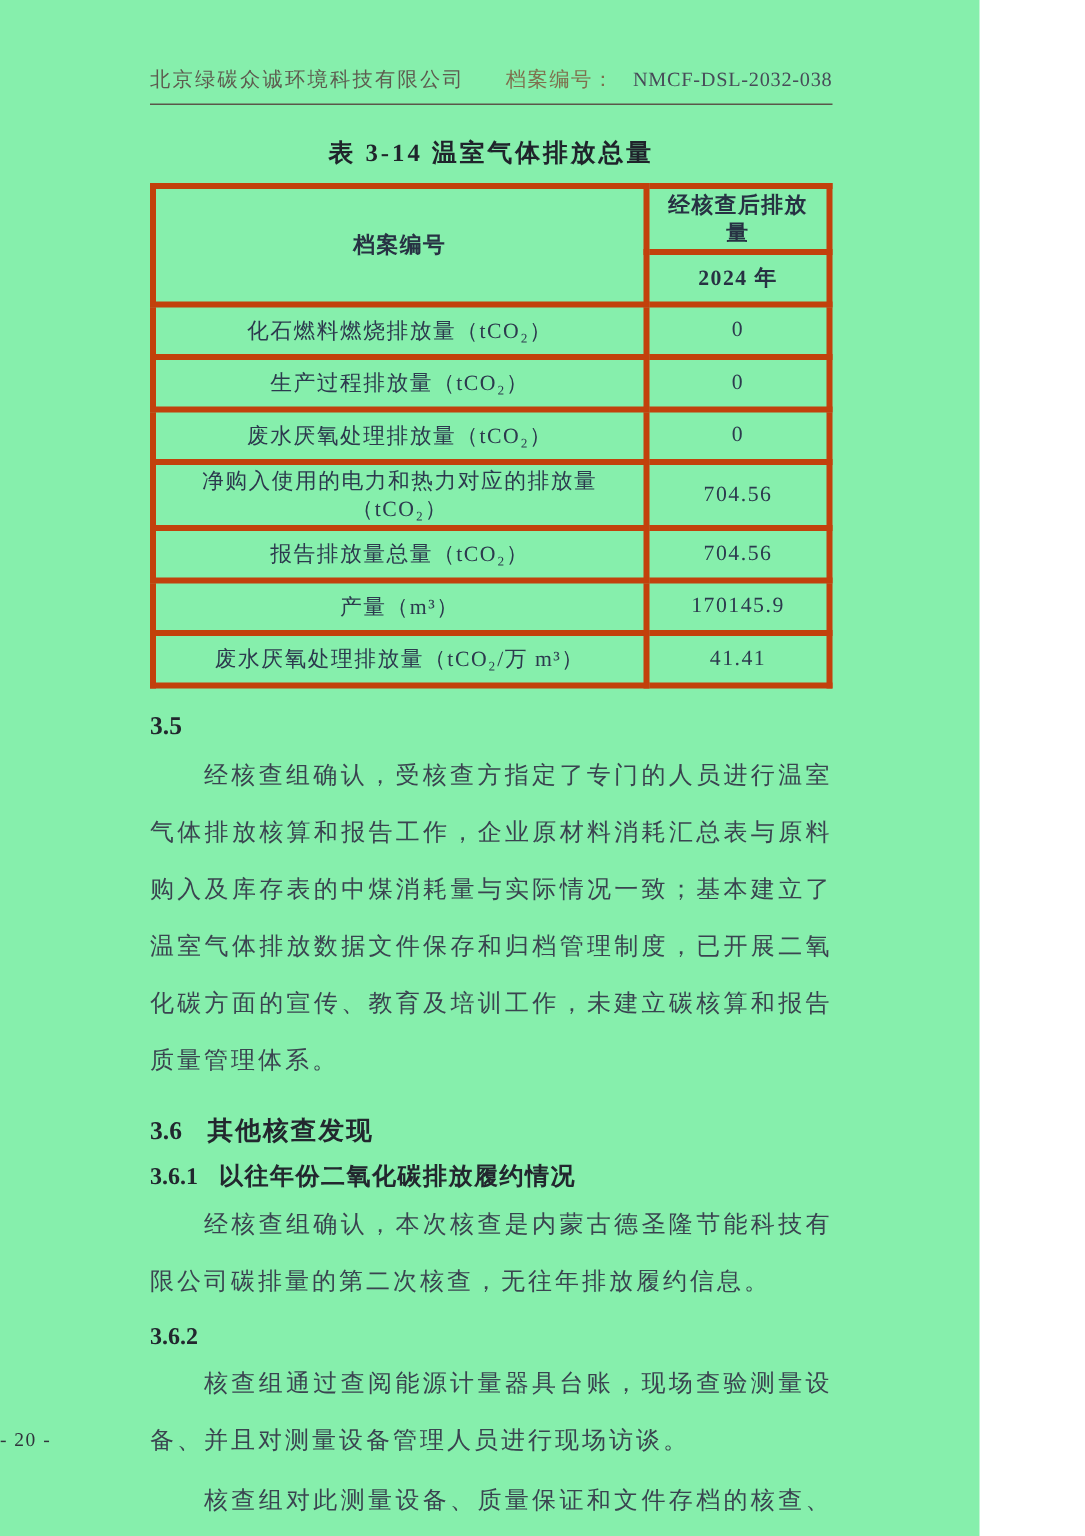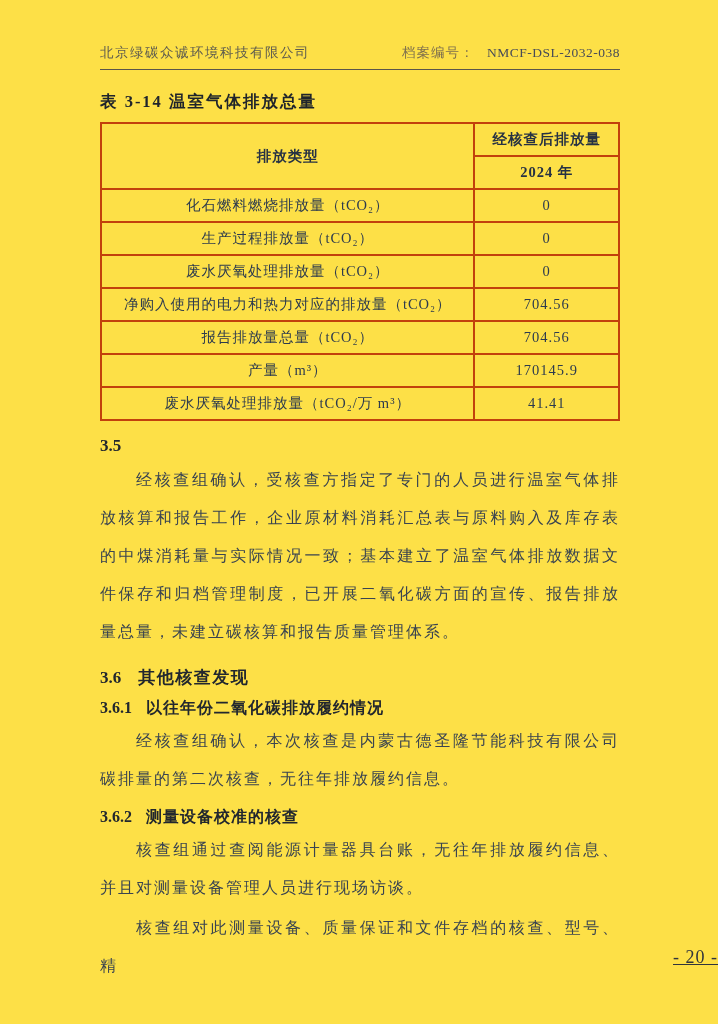--- a/index.html
+++ b/index.html
@@ -1,79 +1,79 @@
 <!DOCTYPE html>
 <html><head>
 <meta charset="utf-8">
 <style>
   html, body { margin:0; padding:0; background:#ffffff; }
   .page {
-    position:relative; width:718px; height:1024px; background:#fde047;
+    position:relative; width:653px; height:1024px; background:#86efac;
     box-sizing:border-box; padding:44px 98px 0 100px; overflow:hidden;
     font-family:"Liberation Serif","DejaVu Serif",serif;
   }
   
   .doc-header {
     display:flex; justify-content:space-between; align-items:flex-end;
     font-size:13.5px; padding-bottom:7px; border-bottom:1.5px solid #5a564a;
     color:#5d5b4f; letter-spacing:1.5px;
   }
   .file-no { white-space:nowrap; letter-spacing:1px; }
   .file-label { color:#7e6f4d; }
   .file-value { color:#474b58; margin-left:8px; letter-spacing:0.5px; }
   
   .table-title {
-    text-align:left; font-weight:bold; font-size:16.5px; color:#1f242b;
+    text-align:center; font-weight:bold; font-size:16.5px; color:#1f242b;
     margin:21px 0 9px; letter-spacing:2px;
   }
   
   table.emissions { width:100%; border-collapse:collapse; color:#2c3a4e; font-size:14.5px; table-layout:fixed; }
   table.emissions td {
-    border:2px solid #c2410c; text-align:center; vertical-align:middle;
+    border:4px solid #c2410c; text-align:center; vertical-align:middle;
     height:29px; padding:1px 6px; letter-spacing:1px;
   }
   td.col-type { width:69.4%; }
   td.th { font-weight:bold; color:#273243; height:31px; letter-spacing:1.5px; }
   
   .sec-h { display:flex; align-items:baseline; font-weight:bold; color:#22272e; }
   .sec-h .sec-num { letter-spacing:0; flex:none; }
   .h2 { font-size:17px; letter-spacing:1.5px; margin:15px 0 5px; }
   .h2 .sec-num { margin-right:17px; }
   .h3 { font-size:16px; letter-spacing:1px; margin:9px 0 3px; }
   .h3 .sec-num { margin-right:14px;text-align:center; }
   .body-para {
     margin:0; font-size:16px; line-height:38px; text-align:justify;
     text-indent:36px; letter-spacing:2px; color:#3a4450;
   }
   .para-gap { margin-top:2px; }
   
   .page-footer {
-    position:absolute; left:0; right:0; bottom:56px; text-align:right;
-    font-size:18px; color:#30343c; letter-spacing:1px;text-decoration:underline;
+    position:absolute; left:0; right:0; bottom:56px; text-align:left;
+    font-size:13px; color:#30343c; letter-spacing:1px;
   }
 </style>
 </head>
 <body>
 
 <div class="page">
 
   <header class="doc-header">
     <span class="company">北京绿碳众诚环境科技有限公司</span>
     <span class="file-no">
       <span class="file-label">档案编号：</span>
       <span class="file-value">NMCF-DSL-2032-038</span>
     </span>
   </header>
 
   <div class="table-title">表 3-14 温室气体排放总量</div>
 
   <table class="emissions">
     <tbody>
       <tr>
-        <td class="th col-type" rowspan="2">排放类型</td>
+        <td class="th col-type" rowspan="2">档案编号</td>
         <td class="th">经核查后排放量</td>
       </tr>
       <tr>
         <td class="th">2024 年</td>
       </tr>
       <tr>
         <td class="col-type">化石燃料燃烧排放量（tCO₂）</td>
         <td>0</td>
       </tr>
       <tr>
@@ -99,35 +99,34 @@
       <tr>
         <td class="col-type">废水厌氧处理排放量（tCO₂/万 m³）</td>
         <td>41.41</td>
       </tr>
     </tbody>
   </table>
 
   <div class="sec-h h2">
     <span class="sec-num">3.5</span>
   </div>
-  <p class="body-para">经核查组确认，受核查方指定了专门的人员进行温室气体排放核算和报告工作，企业原材料消耗汇总表与原料购入及库存表的中煤消耗量与实际情况一致；基本建立了温室气体排放数据文件保存和归档管理制度，已开展二氧化碳方面的宣传、报告排放量总量，未建立碳核算和报告质量管理体系。</p>
+  <p class="body-para">经核查组确认，受核查方指定了专门的人员进行温室气体排放核算和报告工作，企业原材料消耗汇总表与原料购入及库存表的中煤消耗量与实际情况一致；基本建立了温室气体排放数据文件保存和归档管理制度，已开展二氧化碳方面的宣传、教育及培训工作，未建立碳核算和报告质量管理体系。</p>
 
   <div class="sec-h h2">
     <span class="sec-num">3.6</span>
     <span class="sec-title">其他核查发现</span>
   </div>
 
   <div class="sec-h h3">
     <span class="sec-num">3.6.1</span>
     <span class="sec-title">以往年份二氧化碳排放履约情况</span>
   </div>
   <p class="body-para">经核查组确认，本次核查是内蒙古德圣隆节能科技有限公司碳排量的第二次核查，无往年排放履约信息。</p>
 
   <div class="sec-h h3">
     <span class="sec-num">3.6.2</span>
-    <span class="sec-title">测量设备校准的核查</span>
   </div>
-  <p class="body-para">核查组通过查阅能源计量器具台账，无往年排放履约信息、并且对测量设备管理人员进行现场访谈。</p>
+  <p class="body-para">核查组通过查阅能源计量器具台账，现场查验测量设备、并且对测量设备管理人员进行现场访谈。</p>
   <p class="body-para para-gap">核查组对此测量设备、质量保证和文件存档的核查、型号、精</p>
 
   <div class="page-footer">- 20 -</div>
 
 </div>
 
 </body></html>

